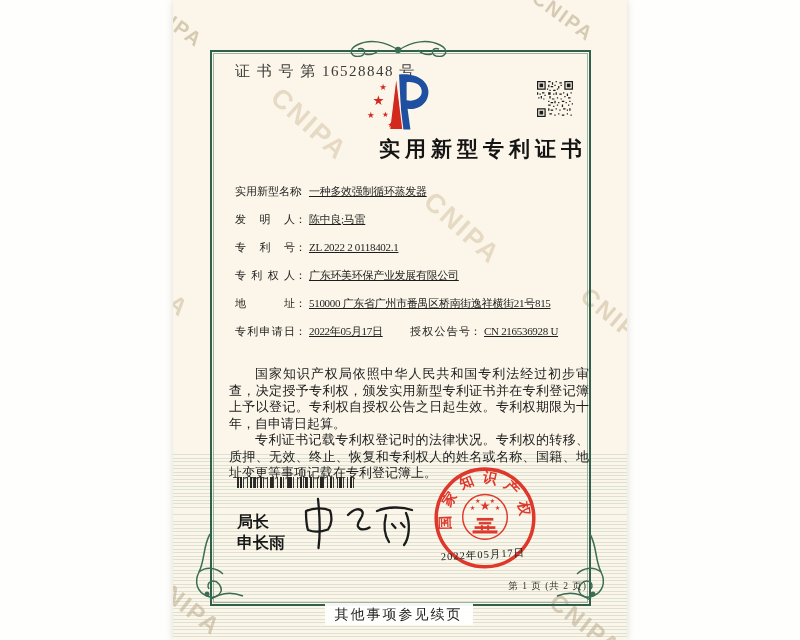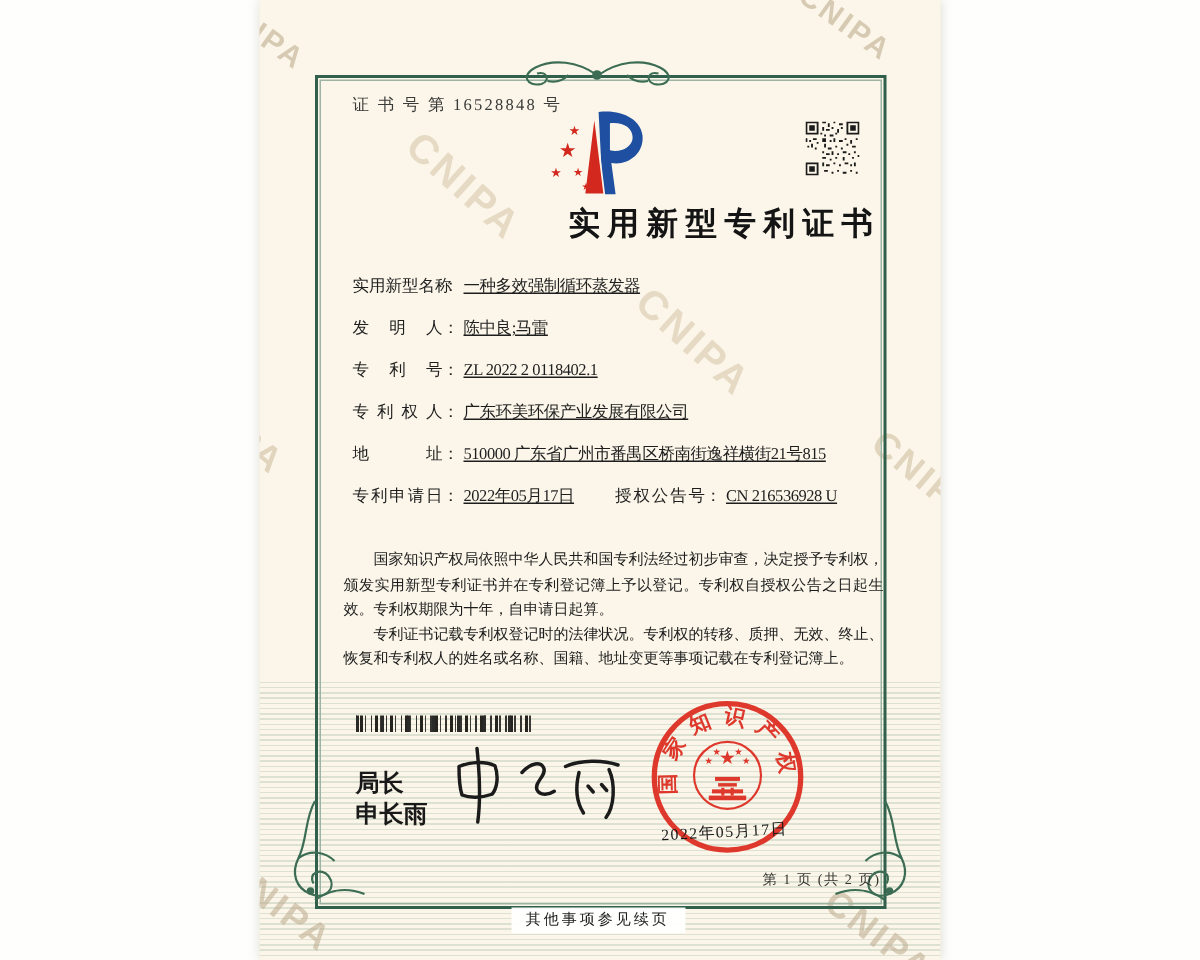--- a/index.html
+++ b/index.html
@@ -9,48 +9,48 @@
          overflow:hidden;box-shadow:0 0 7px rgba(120,110,90,.25);}
   .stripes{position:absolute;left:0;top:452px;width:454px;height:188px;z-index:0;
          background:repeating-linear-gradient(180deg,rgba(255,255,255,0) 0 2.5px,rgba(110,150,122,.22) 2.5px 3.5px);}
   .wm{position:absolute;z-index:1;font-family:"Liberation Sans","DejaVu Sans",sans-serif;
       font-weight:bold;letter-spacing:2px;transform-origin:left top;white-space:nowrap;}
   .frame{position:absolute;left:37px;top:50px;width:377px;height:552px;z-index:2;
          border:2.5px solid #30604b;}
   .frame::after{content:"";position:absolute;inset:1px;border:1px solid #9bb4a4;}
   .orn{position:absolute;z-index:3;}
   .content{position:absolute;inset:0;z-index:4;}
-  .certno{position:absolute;left:62px;top:62px;font-size:11px;letter-spacing:1.5px;color:#3a3a38;}
+  .certno{position:absolute;left:62px;top:62px;font-size:15px;letter-spacing:1.5px;color:#3a3a38;}
   .logo{position:absolute;left:192px;top:72px;}
   .qr{position:absolute;left:364px;top:81px;}
   .title{position:absolute;left:37px;top:135px;width:377px;text-align:right;
          font-size:21px;font-weight:bold;letter-spacing:5px;color:#141414;}
   .fields{position:absolute;left:62px;top:184px;width:358px;}
   .frow{position:relative;height:28px;font-size:11px;line-height:14px;white-space:nowrap;}
   .flabel{display:inline-block;width:60px;text-align:justify;text-align-last:justify;
           vertical-align:top;color:#1e1e1e;}
   .fsep{display:inline-block;vertical-align:top;}
   .fval{display:inline-block;margin-left:3px;vertical-align:top;letter-spacing:-.3px;color:#1e1e1e;text-decoration:underline;}
   .grant2{position:absolute;left:175px;top:0;white-space:nowrap;}
-  .legal{position:absolute;left:56px;top:366px;width:360px;font-size:10px;line-height:16.5px;
+  .legal{position:absolute;left:56px;top:366px;width:360px;font-size:13px;line-height:16.5px;
          text-align:justify;color:#1c1c1c;}
   .legal p{margin:0;text-indent:2em;}
   .barcode{position:absolute;left:64px;top:477px;width:118px;height:11px;
      background-image:
        repeating-linear-gradient(90deg,#2a2a28 0 2px,transparent 2px 17px),
        repeating-linear-gradient(90deg,#35332f 0 1px,transparent 1px 3px,#26241f 3px 5px,transparent 5px 6px,#3c3a36 6px 7px,transparent 7px 10px);}
   .director{position:absolute;left:64px;font-family:"Liberation Sans","DejaVu Sans",sans-serif;
             font-size:16px;font-weight:600;color:#191919;}
   .sig{position:absolute;left:120px;top:494px;}
   .seal{position:absolute;left:258px;top:466px;z-index:5;opacity:.93;}
   .sealdate{position:absolute;left:252px;top:548px;width:116px;text-align:center;z-index:6;
             font-size:10.5px;letter-spacing:1px;color:#181818;transform:rotate(-3deg);}
   .pagefoot{position:absolute;left:37px;top:580px;width:377px;text-align:right;
             font-size:9.5px;letter-spacing:1px;color:#33332f;}
-  .note{position:absolute;left:37px;top:606px;width:377px;text-align:center;font-size:10px;z-index:5;}
+  .note{position:absolute;left:37px;top:606px;width:377px;text-align:center;font-size:14px;z-index:5;}
   .note span{background:rgba(255,255,255,.95);padding:3px 10px;letter-spacing:2px;color:#1c1c1c;}
 </style>
 </head>
 <body>
 
 <div class="paper">
 
   <div class="stripes"></div>
 
   <span class="wm" style="left:-23px;top:-8px;font-size:20px;color:rgba(185,165,135,.55);transform:rotate(36deg);">CNIPA</span>

